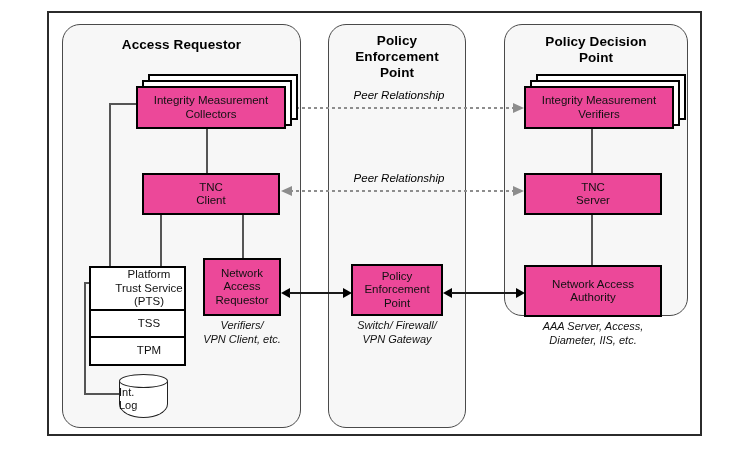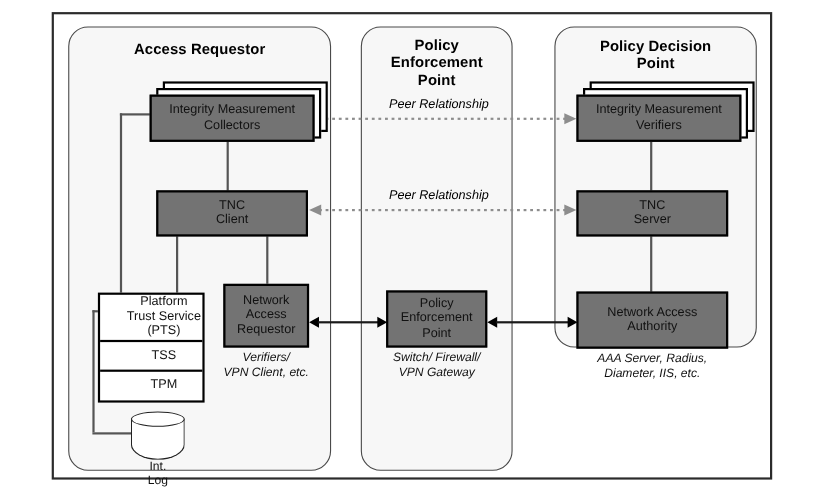--- a/index.html
+++ b/index.html
@@ -10,21 +10,21 @@
   .frame{position:absolute;left:47px;top:11px;width:655px;height:425px;
          border:2px solid #2b2b2b;background:#ffffff;box-sizing:border-box;}
 
   
   .panel{position:absolute;background:#f7f7f7;border:1px solid #4a4a4a;
          border-radius:18px;box-sizing:border-box;}
   .panel-title{position:absolute;width:100%;text-align:center;
         font-weight:bold;font-size:13.5px;color:#000;line-height:15.5px;letter-spacing:.1px;}
 
   
-  .node{position:absolute;background:#737373;border:2.6px solid #000000;
+  .node{position:absolute;background:#ec4899;border:2.6px solid #000000;
         box-sizing:border-box;display:flex;align-items:center;justify-content:center;
         text-align:center;font-size:11.5px;color:#111;line-height:13.5px;z-index:6;}
   .node span{display:block;padding:0 2px;}
 
   
   .stack{position:absolute;background:#ffffff;border:2.6px solid #000000;
          box-sizing:border-box;z-index:4;}
   .stack.s2{z-index:5;}
 
   
@@ -63,22 +63,22 @@
   .barrow .br{right:0;border-left:9px solid #000;}
 
   
   .cyl{position:absolute;z-index:6;}
   .cyl .body{position:absolute;left:0;right:0;top:7px;bottom:0;background:#fff;
       border-left:1.6px solid #222;border-right:1.6px solid #222;
       border-bottom:1.6px solid #222;border-bottom-left-radius:50% 14px;
       border-bottom-right-radius:50% 14px;}
   .cyl .top{position:absolute;left:0;right:0;top:0;height:14px;background:#fff;
       border:1.6px solid #222;border-radius:50%;box-sizing:border-box;}
-  .cyl .txt{position:absolute;left:0;right:0;top:12px;text-align:center;
-      font-size:11px;line-height:13px;color:#111;margin-top:32px;}
+  .cyl .txt{position:absolute;left:0;right:0;top:12px;text-align:left;
+      font-size:11px;line-height:13px;color:#111;}
 </style>
 </head>
 <body>
 
 <div id="canvas">
   <div class="frame"></div>
 
   <div class="panel" style="left:62px;top:24px;width:239px;height:404px;">
     <div class="panel-title" style="top:12px;">Access Requestor</div>
   </div>
@@ -187,21 +187,21 @@
     </span>
   </div>
 
   <div class="node" style="left:524px;top:265px;width:138px;height:52px;">
     <span>
       <span>Network Access</span>
       <span>Authority</span>
     </span>
   </div>
   <div class="caption" style="left:511px;top:320px;width:164px;">
-    <div>AAA Server, Radius,</div>
+    <div>AAA Server, Access,</div>
     <div>Diameter,  IIS, etc.</div>
   </div>
 
   <div class="peer-label" style="left:330px;top:89px;width:138px;">Peer Relationship</div>
   <div class="peer" style="left:287px;top:105px;width:237px;">
     <div class="ahl"></div>
     <div class="dots"></div>
     <div class="ahr"></div>
   </div>
 

